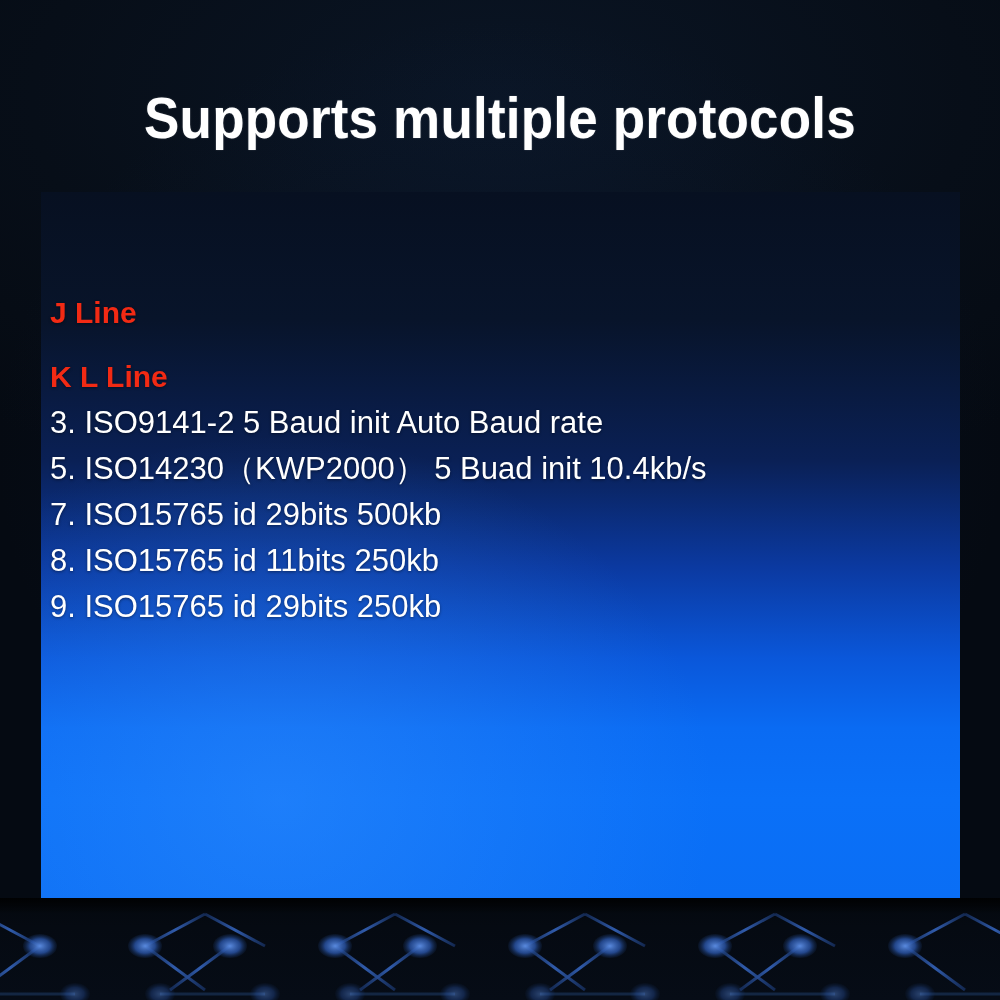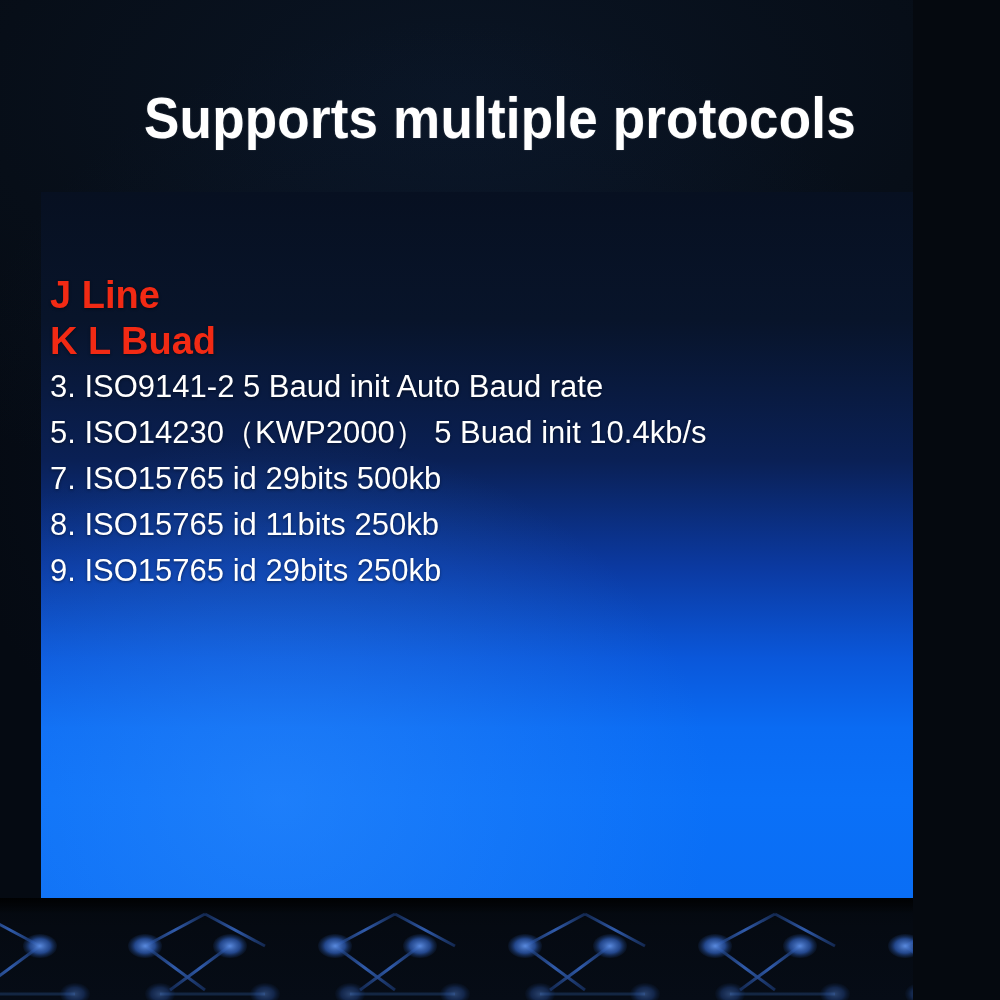--- a/index.html
+++ b/index.html
@@ -2,21 +2,21 @@
 <html><head>
 <meta charset="utf-8">
 <style>
   html, body {
     margin: 0;
     padding: 0;
     background: #05090f;
   }
   #stage {
     position: relative;
-    width: 913px;
+    width: 1000px;
     height: 1000px;
     overflow: hidden;
     background: #060e19;
     font-family: "Liberation Sans", sans-serif;
   }
 
   
   .bg-base {
     position: absolute;
     inset: 0;
@@ -105,40 +105,41 @@
     line-height: 46px;
     white-space: nowrap;
     color: #ffffff;
     font-size: 31px;
     font-weight: 400;
     padding-left: 0;
     text-shadow: 0 1px 3px rgba(0,0,0,0.45);
   }
   .row.heading {
     color: #f22a14;
-    font-size: 38px;
+    font-size: 30px;
     font-weight: 700;
     text-shadow: 0 1px 3px rgba(0,0,0,0.42);
+    margin-top: 18px;
   }
 </style>
 </head>
 <body>
 
 <div id="stage">
 
   <div class="bg-base"></div>
   <div class="bg-vign"></div>
 
   <div class="title">Supports multiple protocols</div>
 
   <div class="panel">
     <div class="panel-bloom"></div>
     <div class="list" id="protocol-list">
         <div class="row heading">J Line</div>
-        <div class="row heading">K L Buad</div>
+        <div class="row heading">K L Line</div>
         <div class="row">3. ISO9141-2 5 Baud init Auto Baud rate</div>
         <div class="row">5. ISO14230（KWP2000） 5 Buad init 10.4kb/s</div>
         <div class="row">7. ISO15765 id 29bits 500kb</div>
         <div class="row">8. ISO15765 id 11bits 250kb</div>
         <div class="row">9. ISO15765 id 29bits 250kb</div>
       </div>
   </div>
 
   <div class="hex-strip">
     <svg width="1000" height="102" viewBox="0 0 1000 102" aria-hidden="true">

